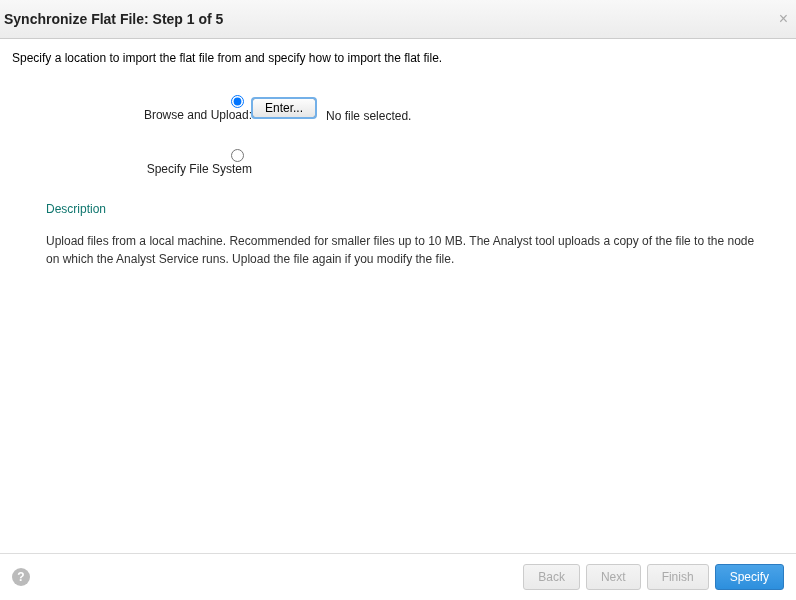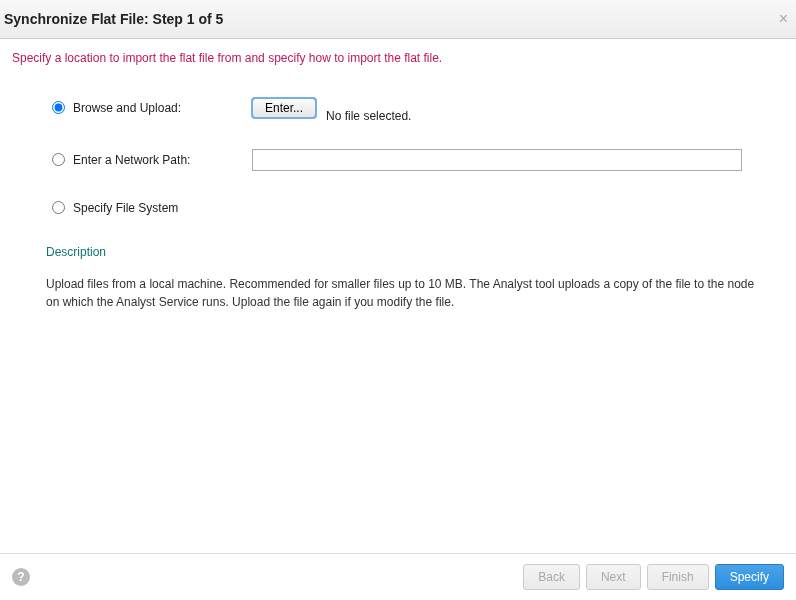--- a/index.html
+++ b/index.html
@@ -17,24 +17,24 @@
       background: linear-gradient(#f8f8f8, #ececec);
       border-bottom: 1px solid #ccc;
       padding: 10px 4px;
       display: flex;
       justify-content: space-between;
       align-items: center;
     }
     .header-title { font-weight: bold; font-size: 14px; color: #222; }
     .close-x { color: #aaa; font-size: 16px; cursor: pointer; padding: 0 4px; }
     .content { padding: 12px 10px; }
-    .instruction { color: #be185d; margin-bottom: 28px; padding-left: 2px; }
+    .instruction { color: #000000; margin-bottom: 28px; padding-left: 2px; }
     .options { padding-left: 42px; }
     .row { display: flex; align-items: center; margin-bottom: 26px; min-height: 22px; }
-    .radio-holder { display: flex; align-items: flex-start; width: 200px; }
+    .radio-holder { display: flex; align-items: flex-end; width: 200px; flex-direction: column; }
     .radio-holder input[type=radio] { margin-right: 8px; }
     .radio-label { color: #222; }
     .browse-btn {
       font-size: 12px;
       padding: 2px 12px;
       background: linear-gradient(#fdfdfd, #e6e6e6);
       border: 1px solid #888;
       border-radius: 3px;
       outline: 2px solid #73b0e8;
       outline-offset: -1px;
@@ -105,27 +105,20 @@
 
     <div class="row">
       <label class="radio-holder">
         <input type="radio" name="loc" checked="" style="">
         <span class="radio-label">Browse and Upload:</span>
       </label>
       <button class="browse-btn">Enter...</button>
       <span class="file-status">No file selected.</span>
     </div>
 
-    <div class="row">
-      <label class="radio-holder">
-        <input type="radio" name="loc" style="">
-        <span class="radio-label">Enter a Network Path:</span>
-      </label>
-      <input type="text" class="path-input" value="" style="">
-    </div>
 
     <div class="row">
       <label class="radio-holder">
         <input type="radio" name="loc" style="">
         <span class="radio-label">Specify File System</span>
       </label>
     </div>
 
   </div>
 

